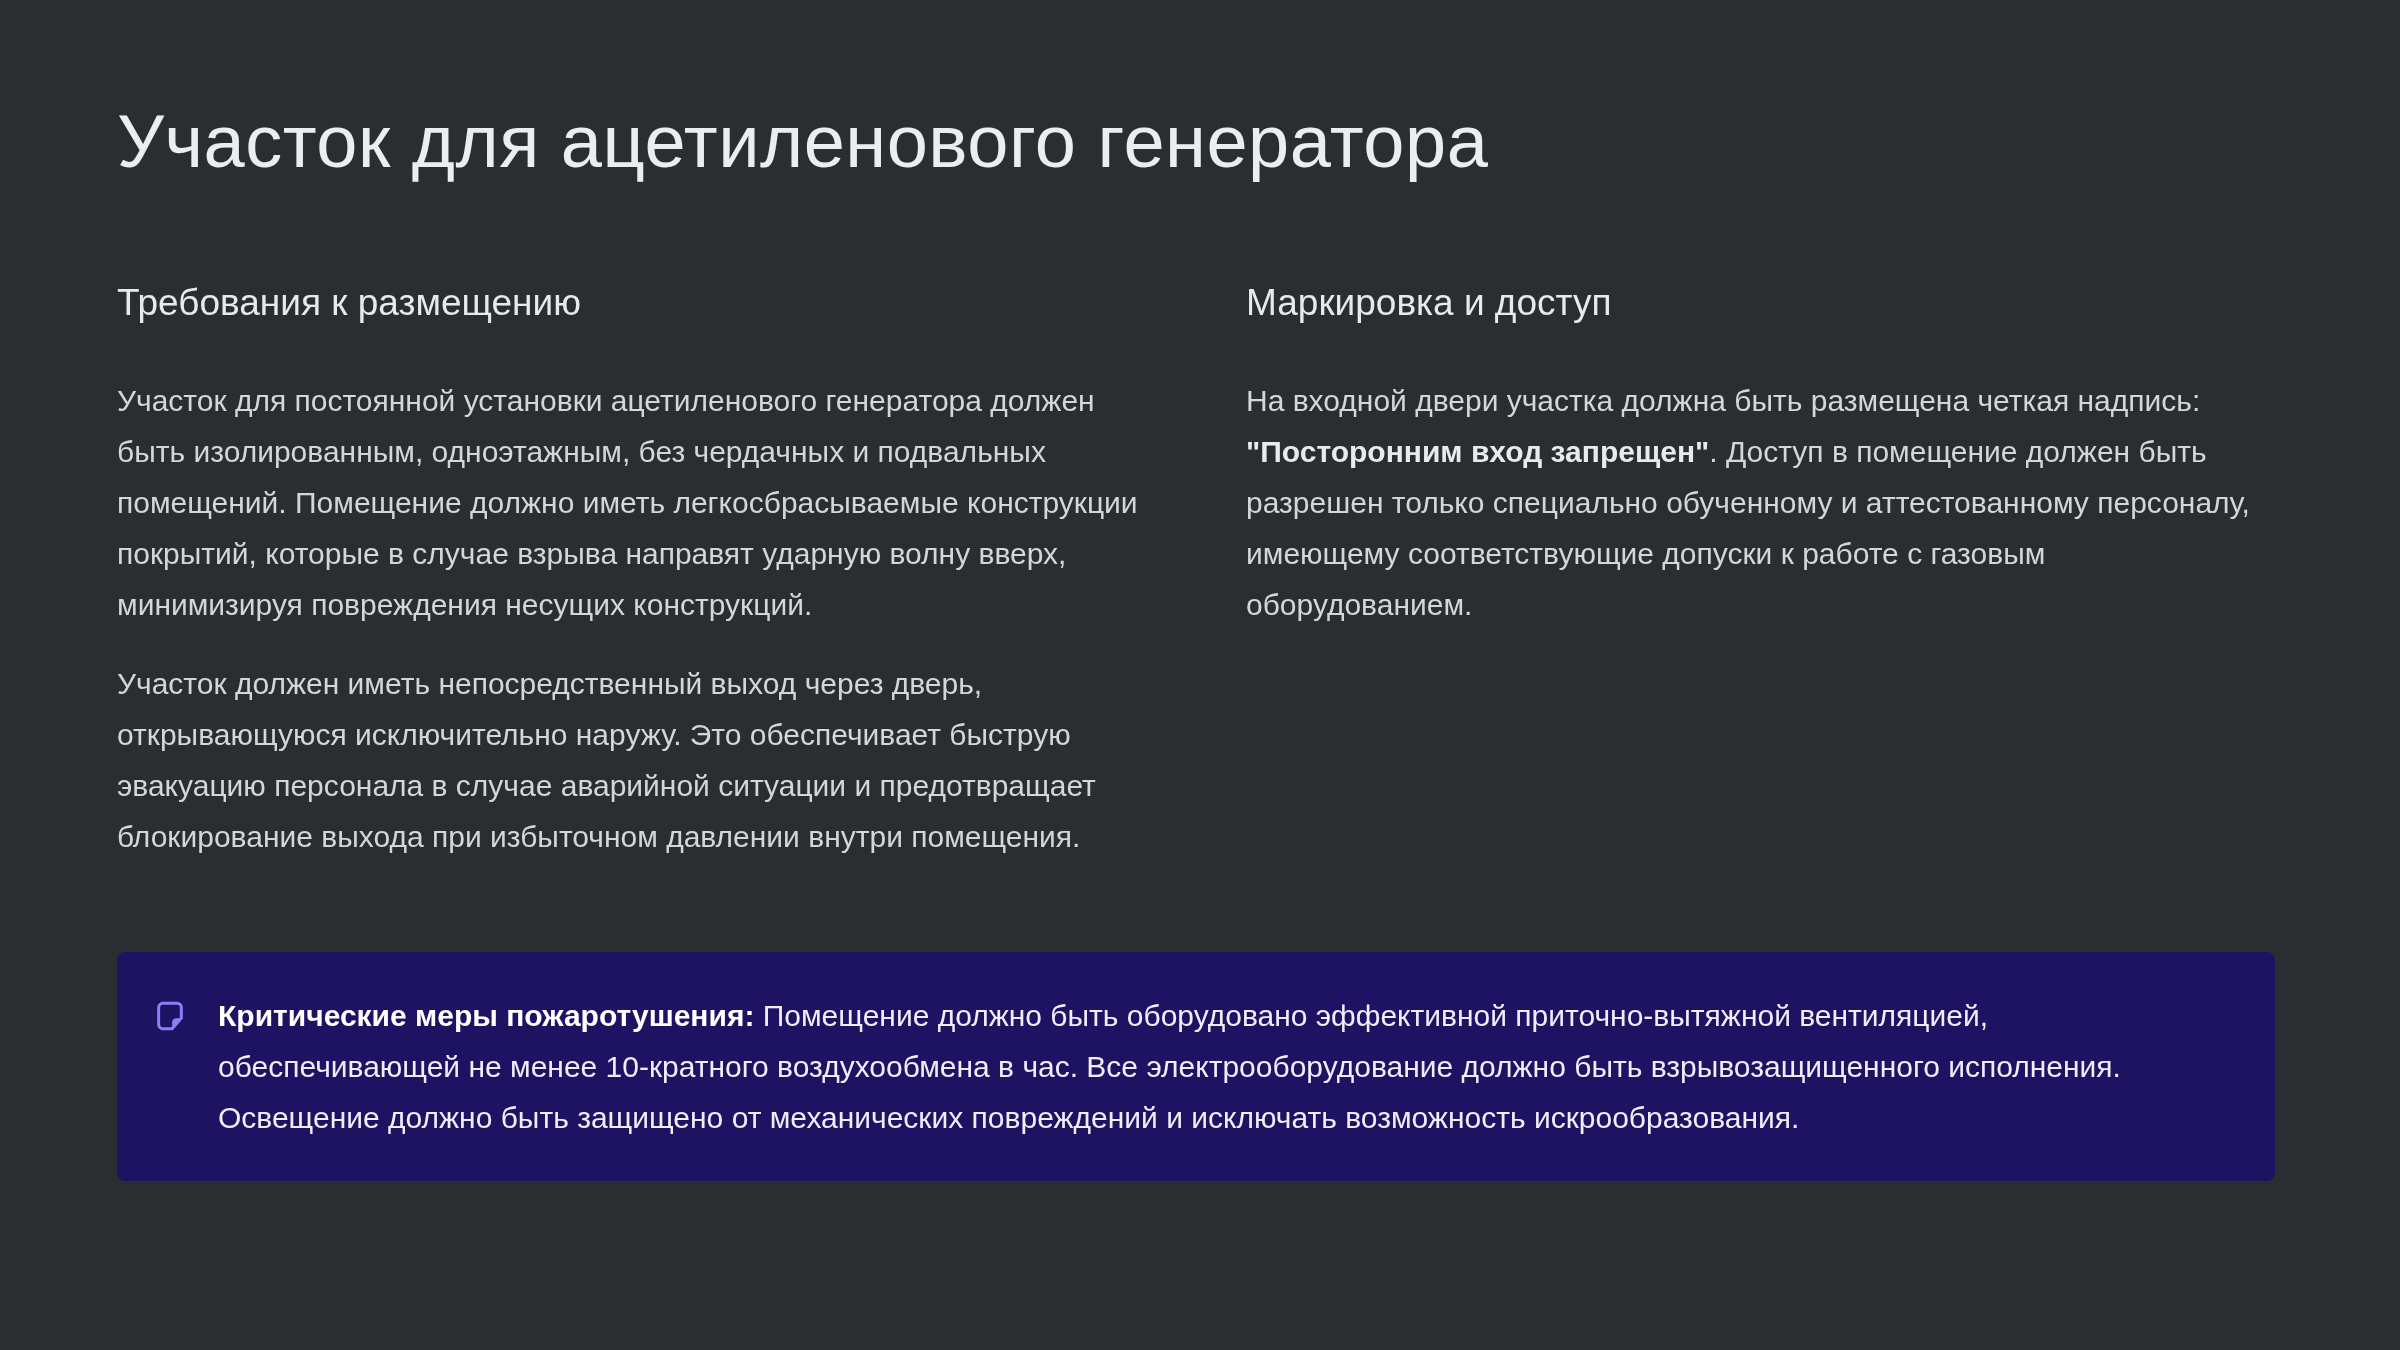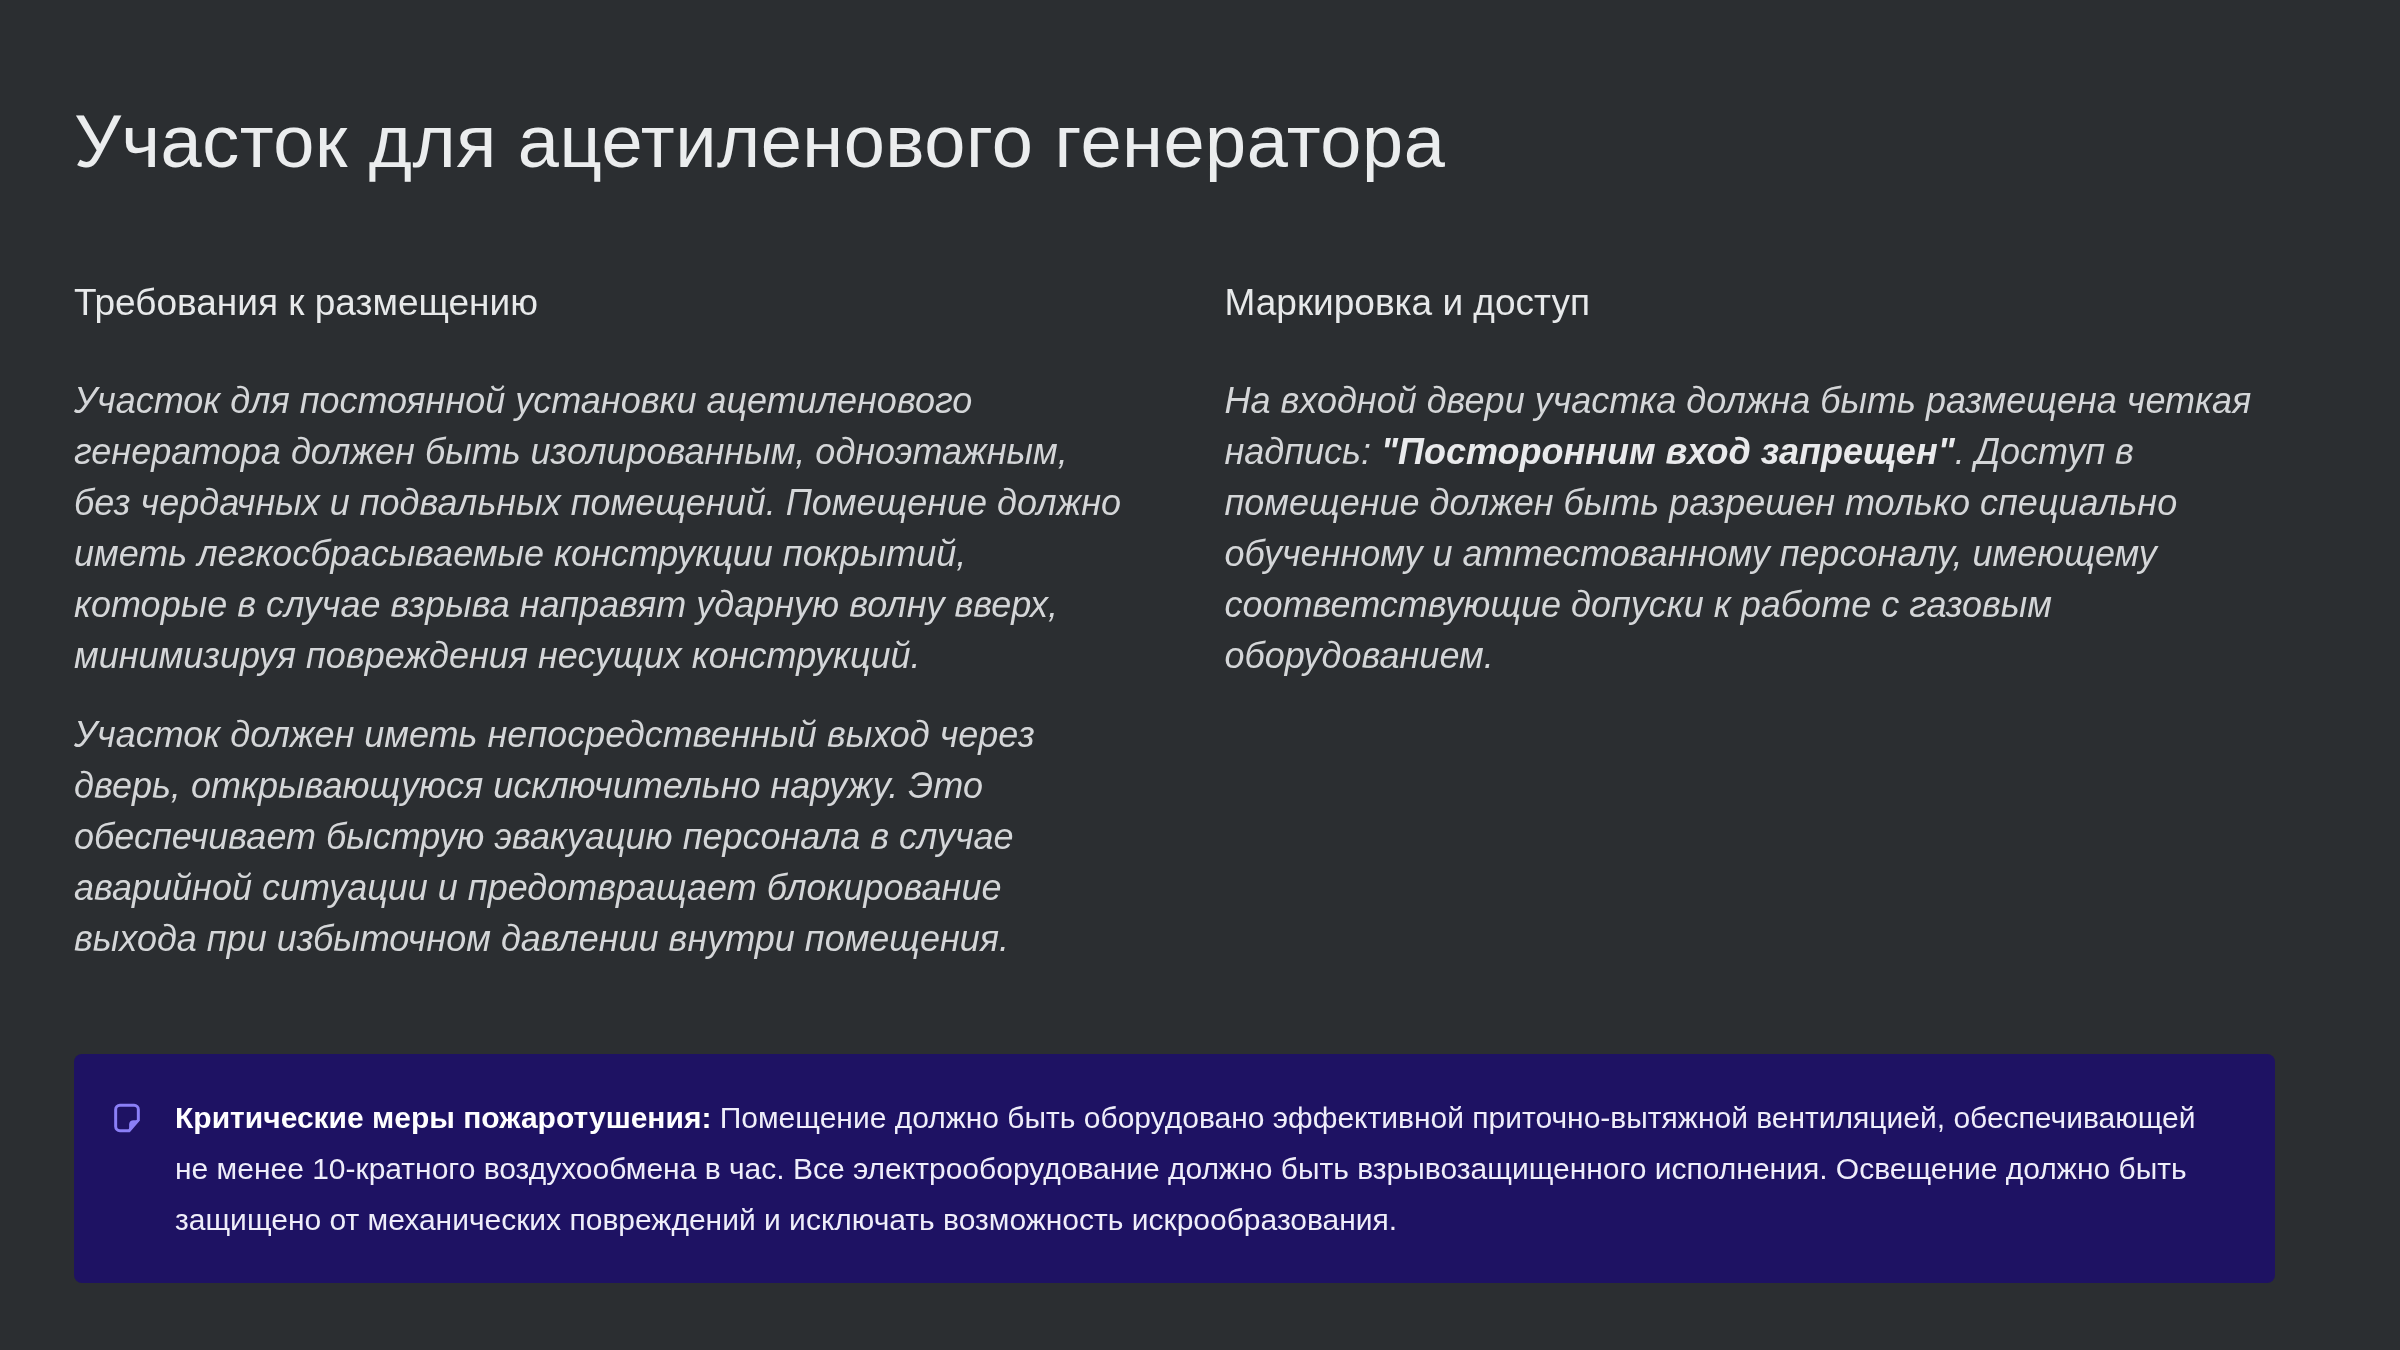--- a/index.html
+++ b/index.html
@@ -14,21 +14,21 @@
     overflow: hidden;
   }
   body {
     background: var(--page-bg);
     font-family: "Liberation Sans", "DejaVu Sans", sans-serif;
     -webkit-font-smoothing: antialiased;
   }
   .slide {
     width: 2400px;
     height: 1350px;
-    padding: 98px 125px 0 74px;
+    padding: 98px 125px 0 117px;
   }
   .page-title {
     font-size: 74px;
     line-height: 1.18;
     font-weight: 400;
     color: #ebedee;
     letter-spacing: 0.5px;
   }
   .columns {
     display: grid;
@@ -37,26 +37,25 @@
     margin-top: 94px;
   }
   .section-heading {
     font-size: 37px;
     line-height: 48px;
     font-weight: 400;
     color: #e7e9ea;
     margin-bottom: 48px;
   }
   .body-par {
-    font-size: 36px;
+    font-size: 30px;
     line-height: 51px;
     font-weight: 400;
     color: #d4d6d8;
     margin-bottom: 28px;
-    font-style: italic;
   }
   .body-par b { color: #e9eaec; font-weight: 700; }
   .callout {
     margin-top: 62px;
     background: var(--callout-bg);
     border-radius: 8px;
     padding: 38px 44px 38px 36px;
     display: flex;
     align-items: flex-start;
     gap: 31px;

